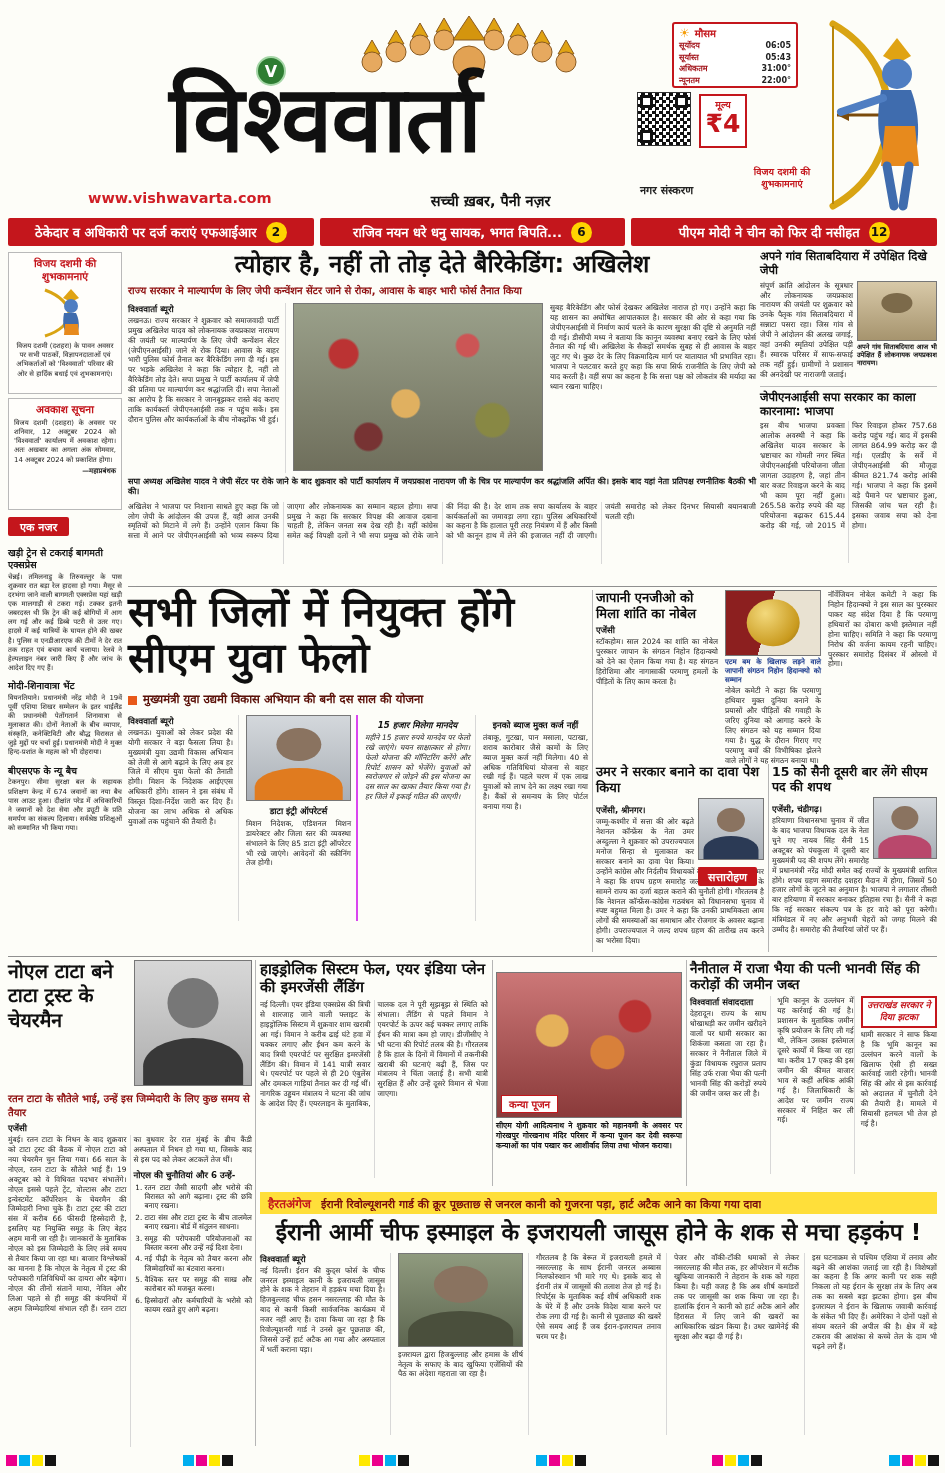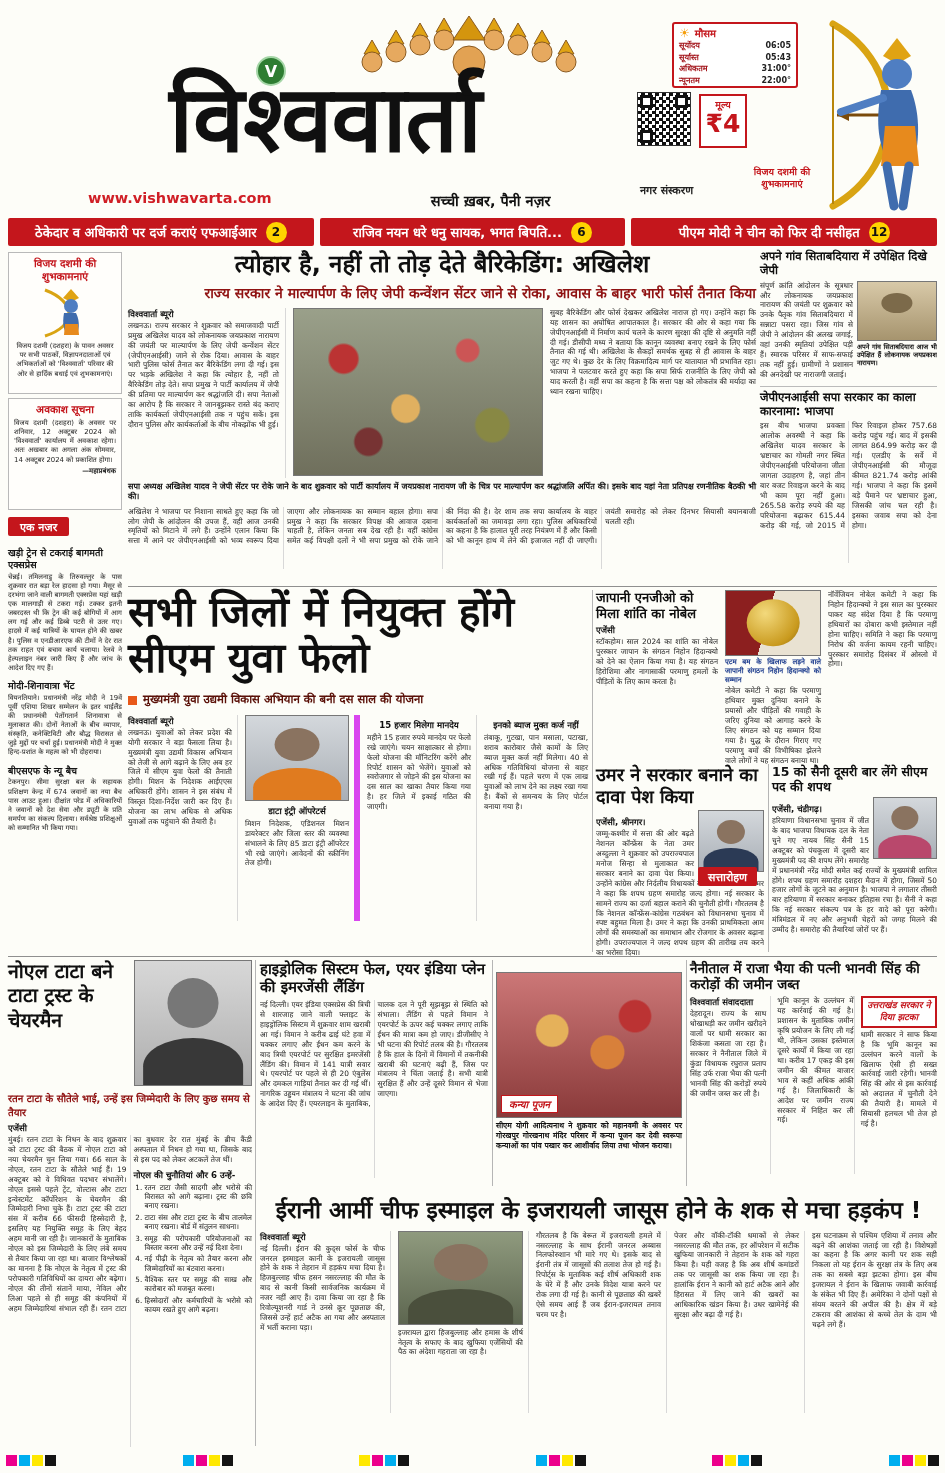--- a/index.html
+++ b/index.html
@@ -254,21 +254,21 @@
       <div class="stext-sm">वियनतियाने। प्रधानमंत्री नरेंद्र मोदी ने 19वें पूर्वी एशिया शिखर सम्मेलन के इतर थाईलैंड की प्रधानमंत्री पेतोंगतार्न शिनावात्रा से मुलाकात की। दोनों नेताओं के बीच व्यापार, संस्कृति, कनेक्टिविटी और बौद्ध विरासत से जुड़े मुद्दों पर चर्चा हुई। प्रधानमंत्री मोदी ने मुक्त हिन्द-प्रशांत के महत्व को भी दोहराया।</div>
     </div>
     <div>
       <div class="brief-h">बीएसएफ के न्यू बैच</div>
       <div class="stext-sm">टेकनपुर। सीमा सुरक्षा बल के सहायक प्रशिक्षण केन्द्र में 674 जवानों का नया बैच पास आउट हुआ। दीक्षांत परेड में अधिकारियों ने जवानों को देश सेवा और ड्यूटी के प्रति समर्पण का संकल्प दिलाया। सर्वश्रेष्ठ प्रशिक्षुओं को सम्मानित भी किया गया।</div>
     </div>
   </div>
 
   <div class="abs" style="left:128px;top:250px;width:628px;height:332px;">
     <div class="hl hl-center" style="font-size:24px;">त्योहार है, नहीं तो तोड़ देते बैरिकेडिंग: अखिलेश</div>
-    <div class="subhead-red hl-center" style="font-size:14px;margin-top:4px;text-align:right;">राज्य सरकार ने माल्यार्पण के लिए जेपी कन्वेंशन सेंटर जाने से रोका, आवास के बाहर भारी फोर्स तैनात किया</div>
+    <div class="subhead-red hl-center" style="font-size:10px;margin-top:4px;text-align:left;">राज्य सरकार ने माल्यार्पण के लिए जेपी कन्वेंशन सेंटर जाने से रोका, आवास के बाहर भारी फोर्स तैनात किया</div>
     <div style="display:flex;gap:7px;margin-top:6px;height:170px;">
       <div style="width:158px;border-right:1px solid #d8d8d8;padding-right:6px;">
         <div class="byline">विश्ववार्ता ब्यूरो</div>
         <div class="stext">लखनऊ। राज्य सरकार ने शुक्रवार को समाजवादी पार्टी प्रमुख अखिलेश यादव को लोकनायक जयप्रकाश नारायण की जयंती पर माल्यार्पण के लिए जेपी कन्वेंशन सेंटर (जेपीएनआईसी) जाने से रोक दिया। आवास के बाहर भारी पुलिस फोर्स तैनात कर बैरिकेडिंग लगा दी गई। इस पर भड़के अखिलेश ने कहा कि त्योहार है, नहीं तो बैरिकेडिंग तोड़ देते। सपा प्रमुख ने पार्टी कार्यालय में जेपी की प्रतिमा पर माल्यार्पण कर श्रद्धांजलि दी। सपा नेताओं का आरोप है कि सरकार ने जानबूझकर रास्ते बंद कराए ताकि कार्यकर्ता जेपीएनआईसी तक न पहुंच सकें। इस दौरान पुलिस और कार्यकर्ताओं के बीच नोकझोंक भी हुई।</div>
       </div>
       <div class="ph ph-crowd" style="width:250px;height:168px;flex:none;"></div>
       <div style="flex:1;">
         <div class="stext">सुबह बैरिकेडिंग और फोर्स देखकर अखिलेश नाराज हो गए। उन्होंने कहा कि यह शासन का अघोषित आपातकाल है। सरकार की ओर से कहा गया कि जेपीएनआईसी में निर्माण कार्य चलने के कारण सुरक्षा की दृष्टि से अनुमति नहीं दी गई। डीसीपी मध्य ने बताया कि कानून व्यवस्था बनाए रखने के लिए फोर्स तैनात की गई थी। अखिलेश के सैकड़ों समर्थक सुबह से ही आवास के बाहर जुट गए थे। कुछ देर के लिए विक्रमादित्य मार्ग पर यातायात भी प्रभावित रहा। भाजपा ने पलटवार करते हुए कहा कि सपा सिर्फ राजनीति के लिए जेपी को याद करती है। वहीं सपा का कहना है कि सत्ता पक्ष को लोकतंत्र की मर्यादा का ध्यान रखना चाहिए।</div>
       </div>
     </div>
@@ -298,26 +298,26 @@
       <div class="bullet" style="flex:1;">
         <span class="b-sq"></span>
         <span class="b-t">मुख्यमंत्री युवा उद्यमी विकास अभियान की बनी दस साल की योजना</span>
       </div>
     </div>
     <div style="display:flex;gap:7px;margin-top:8px;height:206px;">
       <div style="flex:1;border-right:1px solid #d8d8d8;padding-right:5px;">
         <div class="byline">विश्ववार्ता ब्यूरो</div>
         <div class="stext">लखनऊ। युवाओं को लेकर प्रदेश की योगी सरकार ने बड़ा फैसला लिया है। मुख्यमंत्री युवा उद्यमी विकास अभियान को तेजी से आगे बढ़ाने के लिए अब हर जिले में सीएम युवा फेलो की तैनाती होगी। मिशन के निदेशक आईएएस अधिकारी होंगे। शासन ने इस संबंध में विस्तृत दिशा-निर्देश जारी कर दिए हैं। योजना का लाभ अधिक से अधिक युवाओं तक पहुंचाने की तैयारी है।</div>
       </div>
-      <div style="flex:1;border-right:6px solid #d946ef;padding-right:5px;">
+      <div style="flex:1;border-right:2px solid #d946ef;padding-right:5px;">
         <div class="ph portrait p-saffron" style="width:100%;height:86px;"></div>
         <div class="colhead">डाटा इंट्री ऑपरेटर्स</div>
         <div class="stext">मिशन निदेशक, एडिशनल मिशन डायरेक्टर और जिला स्तर की व्यवस्था संभालने के लिए 85 डाटा इंट्री ऑपरेटर भी रखे जाएंगे। आवेदनों की स्क्रीनिंग तेज होगी।</div>
       </div>
-      <div style="flex:1;border-right:1px solid #d8d8d8;padding-right:5px;">
+      <div style="flex:1;border-right:1px solid #d8d8d8;padding-right:5px;font-style:italic;">
         <div class="colhead">15 हजार मिलेगा मानदेय</div>
         <div class="stext">महीने 15 हजार रुपये मानदेय पर फेलो रखे जाएंगे। चयन साक्षात्कार से होगा। फेलो योजना की मॉनिटरिंग करेंगे और रिपोर्ट शासन को भेजेंगे। युवाओं को स्वरोजगार से जोड़ने की इस योजना का दस साल का खाका तैयार किया गया है। हर जिले में इकाई गठित की जाएगी।</div>
       </div>
       <div style="flex:1;">
         <div class="colhead">इनको ब्याज मुक्त कर्ज नहीं</div>
         <div class="stext">तंबाकू, गुटखा, पान मसाला, पटाखा, शराब कारोबार जैसे कामों के लिए ब्याज मुक्त कर्ज नहीं मिलेगा। 40 से अधिक गतिविधियां योजना से बाहर रखी गई हैं। पहले चरण में एक लाख युवाओं को लाभ देने का लक्ष्य रखा गया है। बैंकों से समन्वय के लिए पोर्टल बनाया गया है।</div>
       </div>
     </div>
   </div>
 
@@ -335,21 +335,21 @@
         <div class="figcap" style="color:#1a3a8c;font-size:7px;">एटम बम के खिलाफ लड़ने वाले जापानी संगठन निहोन हिदान्क्यो को सम्मान</div>
         <div class="stext" style="margin-top:2px;">नोबेल कमेटी ने कहा कि परमाणु हथियार मुक्त दुनिया बनाने के प्रयासों और पीड़ितों की गवाही के जरिए दुनिया को आगाह करने के लिए संगठन को यह सम्मान दिया गया है। युद्ध के दौरान गिराए गए परमाणु बमों की विभीषिका झेलने वाले लोगों ने यह संगठन बनाया था।</div>
       </div>
       <div style="flex:1;">
         <div class="stext">नॉर्वेजियन नोबेल कमेटी ने कहा कि निहोन हिदान्क्यो ने इस साल का पुरस्कार पाकर यह संदेश दिया है कि परमाणु हथियारों का दोबारा कभी इस्तेमाल नहीं होना चाहिए। समिति ने कहा कि परमाणु निरोध की वर्जना कायम रहनी चाहिए। पुरस्कार समारोह दिसंबर में ओस्लो में होगा।</div>
       </div>
     </div>
   </div>
 
   <div class="abs" style="left:596px;top:764px;width:168px;height:188px;">
-    <div class="hl" style="font-size:18px;">उमर ने सरकार बनाने का दावा पेश किया</div>
+    <div class="hl" style="font-size:13px;">उमर ने सरकार बनाने का दावा पेश किया</div>
     <div style="margin-top:3px;overflow:hidden;">
       <div class="ph portrait p-navy" style="float:right;width:66px;height:62px;margin:0 0 2px 4px;"></div>
       <span class="byline">एजेंसी, श्रीनगर।</span>
       <div class="stext">जम्मू-कश्मीर में सत्ता की ओर बढ़ते नेशनल कॉन्फ्रेंस के नेता उमर अब्दुल्ला ने शुक्रवार को उपराज्यपाल मनोज सिन्हा से मुलाकात कर सरकार बनाने का दावा पेश किया। उन्होंने कांग्रेस और निर्दलीय विधायकों के समर्थन पत्र सौंपे। उमर ने कहा कि शपथ ग्रहण समारोह जल्द होगा। नई सरकार के सामने राज्य का दर्जा बहाल कराने की चुनौती होगी। गौरतलब है कि नेशनल कॉन्फ्रेंस-कांग्रेस गठबंधन को विधानसभा चुनाव में स्पष्ट बहुमत मिला है। उमर ने कहा कि उनकी प्राथमिकता आम लोगों की समस्याओं का समाधान और रोजगार के अवसर बढ़ाना होगी। उपराज्यपाल ने जल्द शपथ ग्रहण की तारीख तय करने का भरोसा दिया।</div>
     </div>
   </div>
 
   <div class="abs" style="left:698px;top:866px;">
     <span class="label-red">सत्तारोहण</span>
   </div>
@@ -393,21 +393,21 @@
   <div class="abs" style="left:260px;top:960px;width:228px;height:226px;">
     <div class="hl" style="font-size:15px;">हाइड्रोलिक सिस्टम फेल, एयर इंडिया प्लेन की इमरजेंसी लैंडिंग</div>
     <div class="stext cols2" style="margin-top:4px;height:178px;">नई दिल्ली। एयर इंडिया एक्सप्रेस की त्रिची से शारजाह जाने वाली फ्लाइट के हाइड्रोलिक सिस्टम में शुक्रवार शाम खराबी आ गई। विमान ने करीब ढाई घंटे हवा में चक्कर लगाए और ईंधन कम करने के बाद त्रिची एयरपोर्ट पर सुरक्षित इमरजेंसी लैंडिंग की। विमान में 141 यात्री सवार थे। एयरपोर्ट पर पहले से ही 20 एंबुलेंस और दमकल गाड़ियां तैनात कर दी गई थीं। नागरिक उड्डयन मंत्रालय ने घटना की जांच के आदेश दिए हैं। एयरलाइन के मुताबिक, चालक दल ने पूरी सूझबूझ से स्थिति को संभाला। लैंडिंग से पहले विमान ने एयरपोर्ट के ऊपर कई चक्कर लगाए ताकि ईंधन की मात्रा कम हो जाए। डीजीसीए ने भी घटना की रिपोर्ट तलब की है। गौरतलब है कि हाल के दिनों में विमानों में तकनीकी खराबी की घटनाएं बढ़ी हैं, जिस पर मंत्रालय ने चिंता जताई है। सभी यात्री सुरक्षित हैं और उन्हें दूसरे विमान से भेजा जाएगा।</div>
   </div>
 
   <div class="vrule" style="left:492px;top:960px;height:226px;"></div>
 
   <div class="abs" style="left:496px;top:972px;width:186px;height:214px;">
     <div class="ph ph-puja" style="width:186px;height:146px;">
       <span style="position:absolute;left:4px;bottom:4px;background:#fff;color:var(--brand-red,#c4161c);
-                   font-weight:bold;font-size:10px;padding:1px 7px;border:1px solid var(--brand-red,#c4161c);font-style:italic;">कन्या पूजन</span>
+                   font-weight:bold;font-size:10px;padding:1px 7px;border:1px solid var(--brand-red,#c4161c);">कन्या पूजन</span>
     </div>
     <div class="caption" style="margin-top:3px;font-size:7.6px;">सीएम योगी आदित्यनाथ ने शुक्रवार को महानवमी के अवसर पर गोरखपुर गोरखनाथ मंदिर परिसर में कन्या पूजन कर देवी स्वरूपा कन्याओं का पांव पखार कर आशीर्वाद लिया तथा भोजन कराया।</div>
   </div>
 
   <div class="vrule" style="left:686px;top:960px;height:226px;"></div>
 
   <div class="abs" style="left:690px;top:960px;width:247px;height:226px;">
     <div class="hl" style="font-size:13.5px;">नैनीताल में राजा भैया की पत्नी भानवी सिंह की करोड़ों की जमीन जब्त</div>
     <div style="display:flex;gap:6px;margin-top:4px;height:178px;">
       <div style="flex:1;border-right:1px solid #d8d8d8;padding-right:4px;">
@@ -418,20 +418,24 @@
         <div class="stext">भूमि कानून के उल्लंघन में यह कार्रवाई की गई है। प्रशासन के मुताबिक जमीन कृषि प्रयोजन के लिए ली गई थी, लेकिन उसका इस्तेमाल दूसरे कार्यों में किया जा रहा था। करीब 17 एकड़ की इस जमीन की कीमत बाजार भाव से कहीं अधिक आंकी गई है। जिलाधिकारी के आदेश पर जमीन राज्य सरकार में निहित कर ली गई।</div>
       </div>
       <div style="flex:1;">
         <div class="label-outline" style="margin-bottom:2px;font-style:italic;">उत्तराखंड सरकार ने दिया झटका</div>
         <div class="stext">धामी सरकार ने साफ किया है कि भूमि कानून का उल्लंघन करने वालों के खिलाफ ऐसी ही सख्त कार्रवाई जारी रहेगी। भानवी सिंह की ओर से इस कार्रवाई को अदालत में चुनौती देने की तैयारी है। मामले में सियासी हलचल भी तेज हो गई है।</div>
       </div>
     </div>
   </div>
 
   <div class="abs" style="left:260px;top:1192px;width:677px;height:252px;">
+    <div class="ystrip" style="height:22px;">
+      <span class="yl">हैरतअंगेज</span>
+      <span class="yt">ईरानी रिवोल्यूशनरी गार्ड की क्रूर पूछताछ से जनरल कानी को गुजरना पड़ा, हार्ट अटैक आने का किया गया दावा</span>
+    </div>
     <div class="hl hl-center" style="font-size:23px;margin-top:5px;">ईरानी आर्मी चीफ इस्माइल के इजरायली जासूस होने के शक से मचा हड़कंप !</div>
     <div style="display:flex;gap:7px;margin-top:6px;height:182px;">
       <div style="flex:1;border-right:1px solid #d8d8d8;padding-right:5px;">
         <div class="byline">विश्ववार्ता ब्यूरो</div>
         <div class="stext">नई दिल्ली। ईरान की कुद्स फोर्स के चीफ जनरल इस्माइल कानी के इजरायली जासूस होने के शक ने तेहरान में हड़कंप मचा दिया है। हिजबुल्लाह चीफ हसन नसरल्लाह की मौत के बाद से कानी किसी सार्वजनिक कार्यक्रम में नजर नहीं आए हैं। दावा किया जा रहा है कि रिवोल्यूशनरी गार्ड ने उनसे क्रूर पूछताछ की, जिससे उन्हें हार्ट अटैक आ गया और अस्पताल में भर्ती कराना पड़ा।</div>
       </div>
       <div style="flex:1;border-right:1px solid #d8d8d8;padding-right:5px;">
         <div class="ph portrait p-olive" style="width:100%;height:94px;"></div>
         <div class="stext" style="margin-top:3px;">इजरायल द्वारा हिजबुल्लाह और हमास के शीर्ष नेतृत्व के सफाए के बाद खुफिया एजेंसियों की पैठ का अंदेशा गहराता जा रहा है।</div>
       </div>

